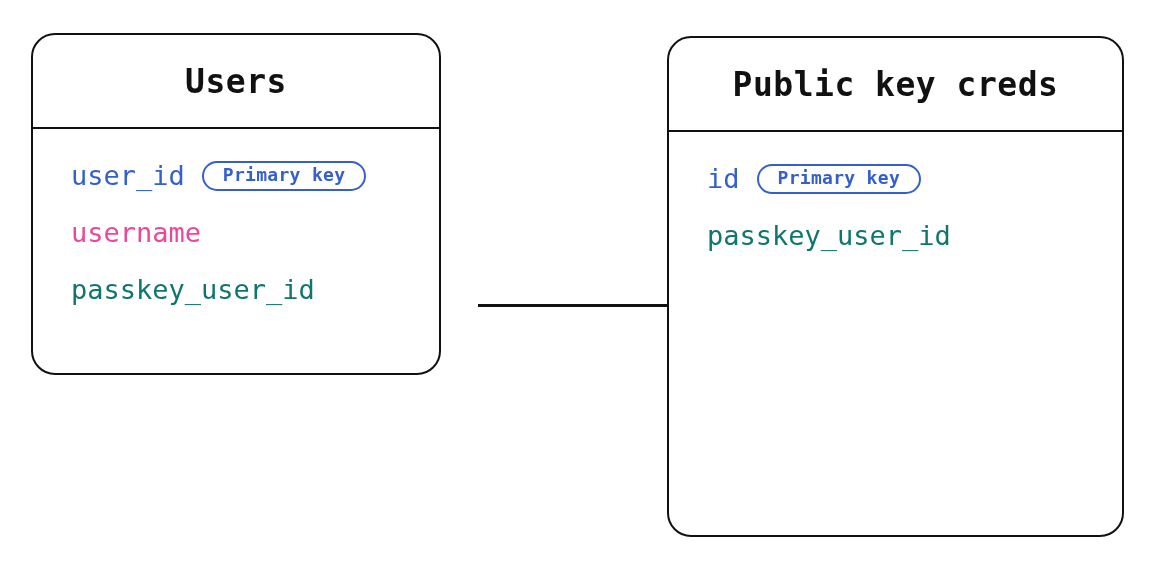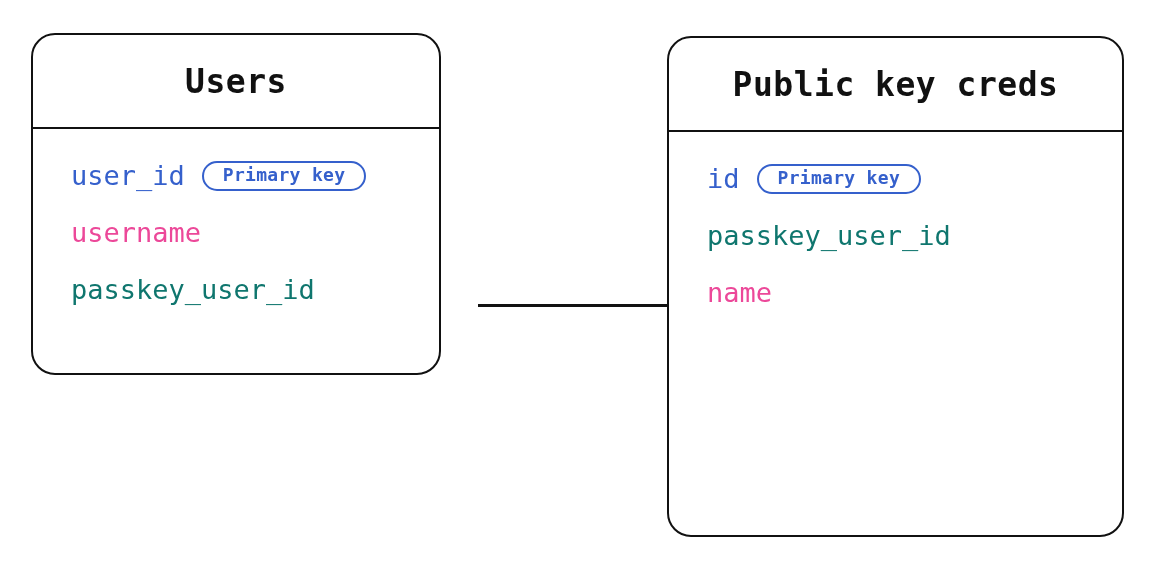--- a/index.html
+++ b/index.html
@@ -141,21 +141,18 @@
         <span class="field-name pk">id</span>
         <span class="badge">Primary key</span>
       </div>
 
 
       <div class="field-row">
         <span class="field-name fk">passkey_user_id</span>
       </div>
 
 
-      <div class="field-row">
-        <span class="field-name">name</span>
-      </div>
 
 
     </div>
   </div>
 
 </div>
 
 </body></html>

